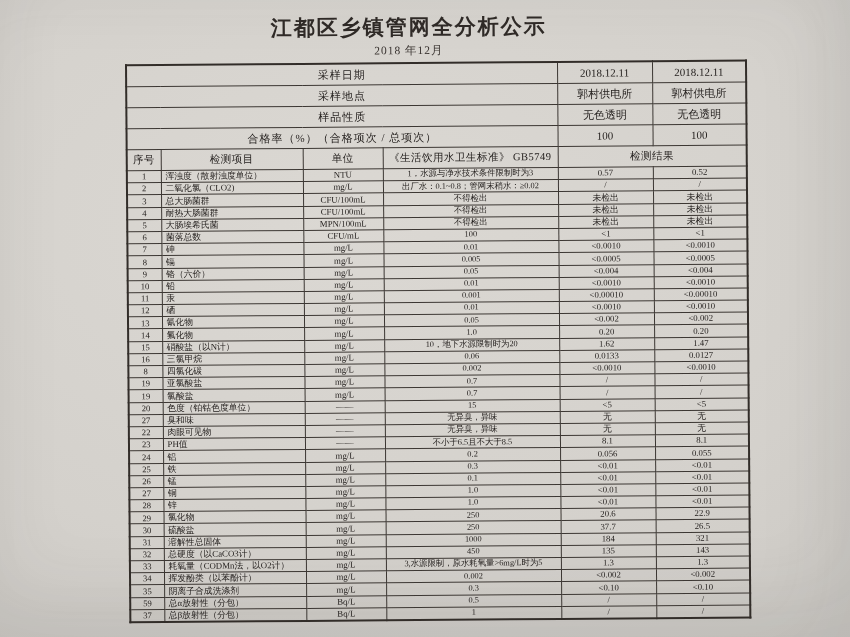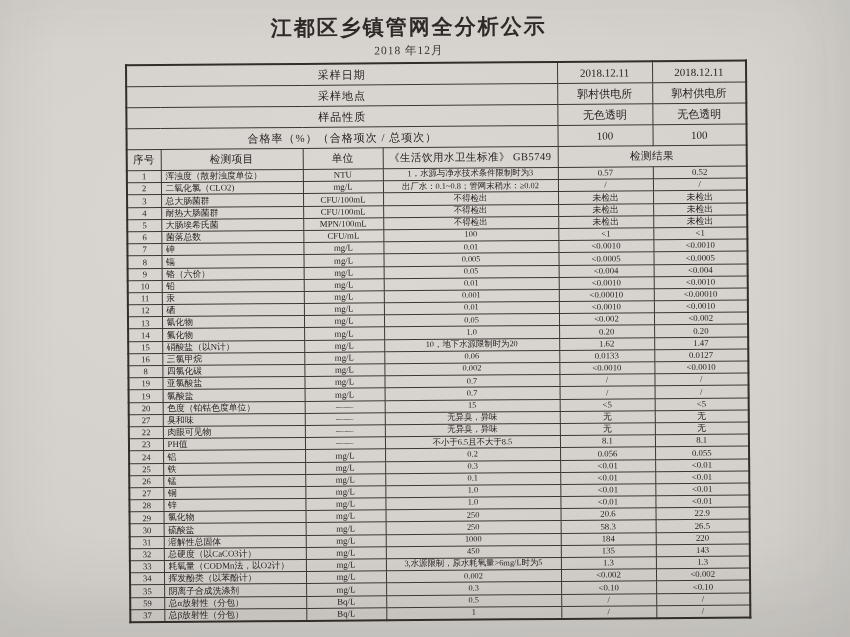--- a/index.html
+++ b/index.html
@@ -342,30 +342,30 @@
             <td class="unit">mg/L</td>
             <td class="standard">250</td>
             <td class="result1">20.6</td>
             <td class="result2">22.9</td>
           </tr>
           <tr>
             <td class="no">30</td>
             <td class="item">硫酸盐</td>
             <td class="unit">mg/L</td>
             <td class="standard">250</td>
-            <td class="result1">58.3</td>
+            <td class="result1">37.7</td>
             <td class="result2">26.5</td>
           </tr>
           <tr>
             <td class="no">31</td>
             <td class="item">溶解性总固体</td>
             <td class="unit">mg/L</td>
             <td class="standard">1000</td>
             <td class="result1">184</td>
-            <td class="result2">220</td>
+            <td class="result2">321</td>
           </tr>
           <tr>
             <td class="no">32</td>
             <td class="item">总硬度（以CaCO3计）</td>
             <td class="unit">mg/L</td>
             <td class="standard">450</td>
             <td class="result1">135</td>
             <td class="result2">143</td>
           </tr>
           <tr>

